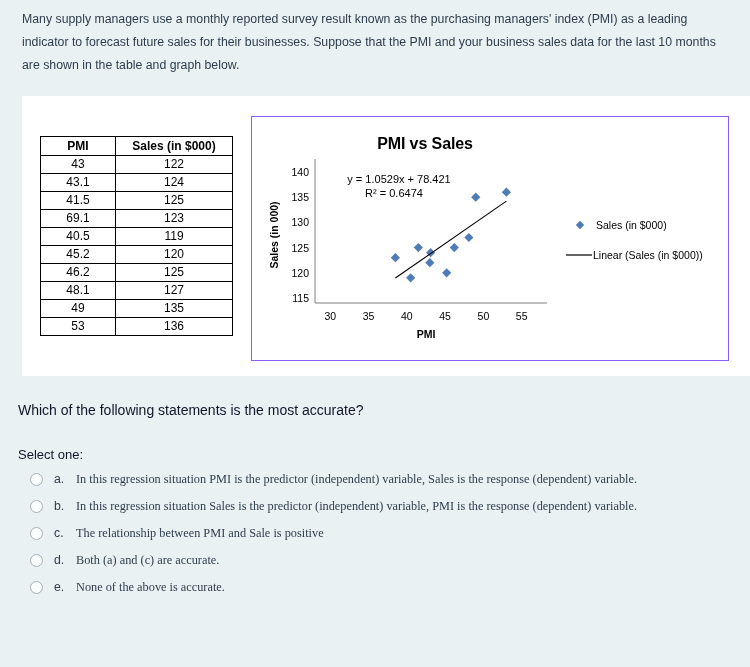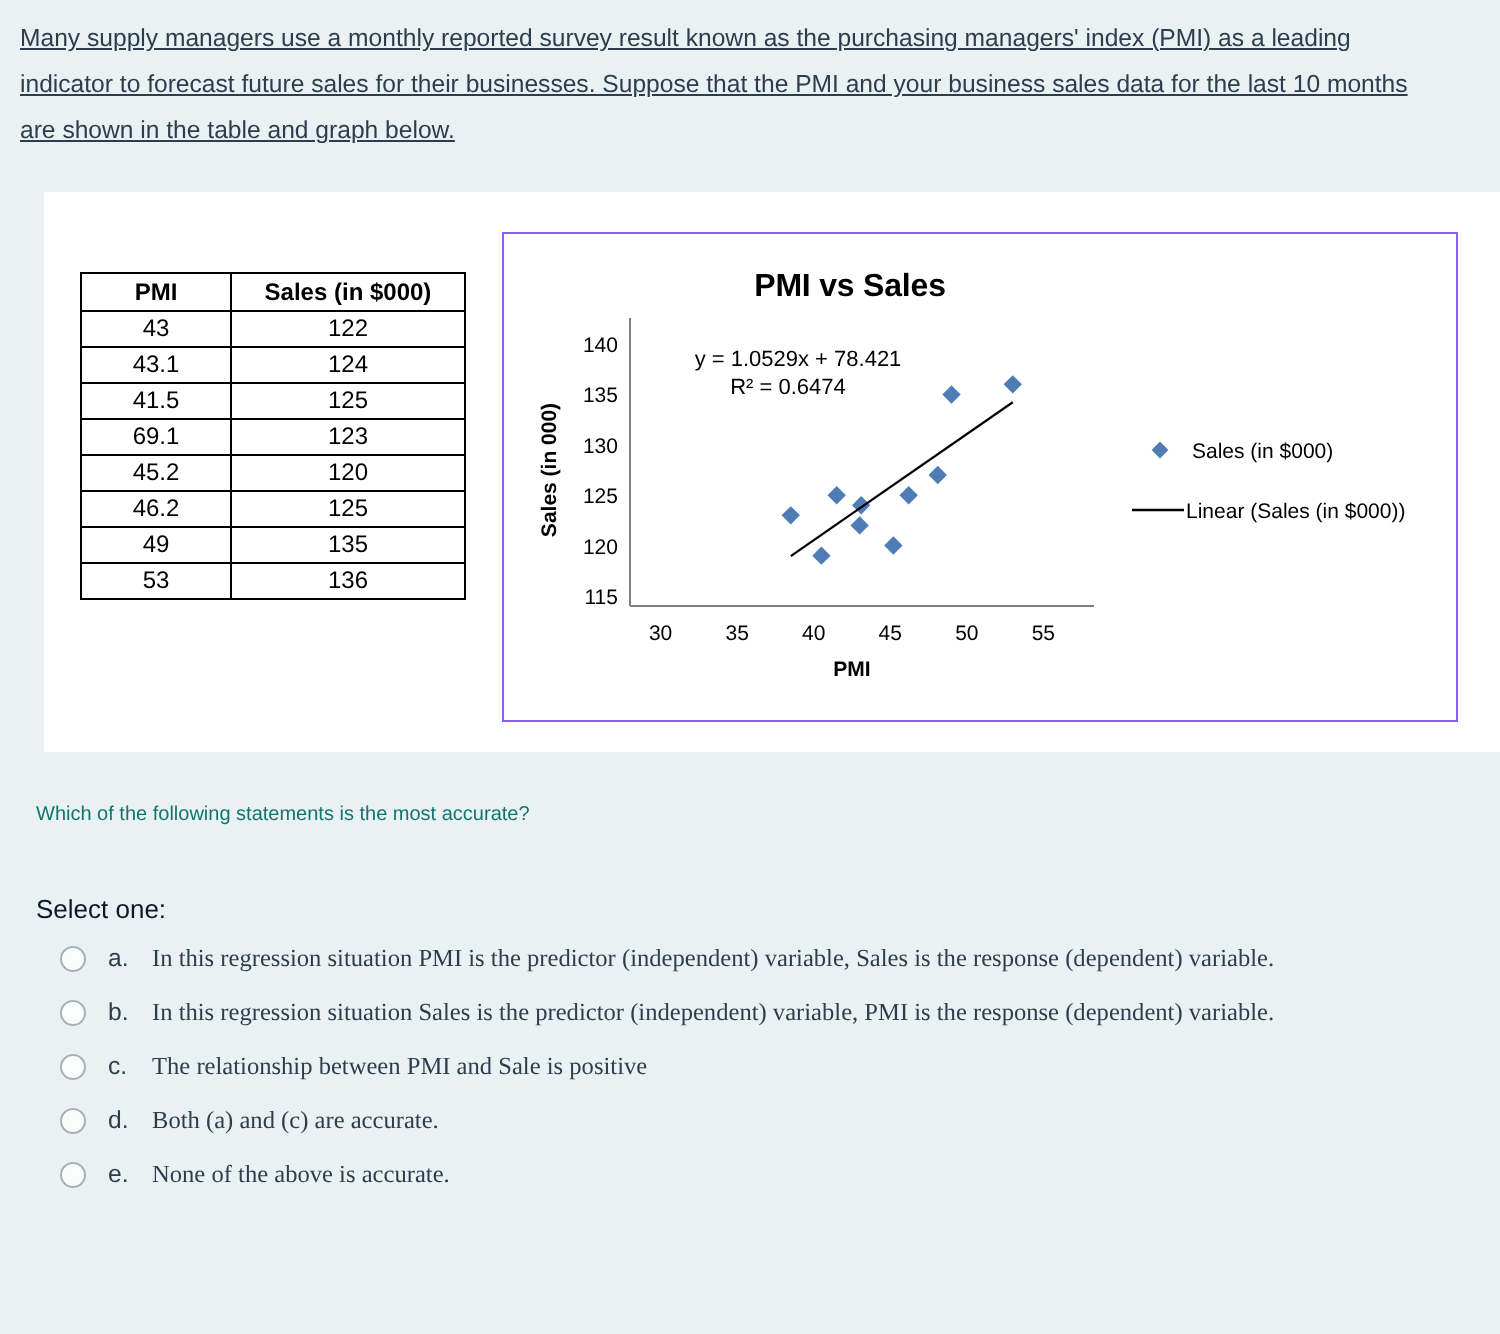--- a/index.html
+++ b/index.html
@@ -12,27 +12,26 @@
     background: #e9f1f3;
     font-family: "Liberation Sans", sans-serif;
     color: #2e3d4d;
     overflow: hidden;
     position: relative;
   }
 
   
   .intro {
     position: absolute;
-    left: 10px;
+    left: 22px;
     top: 8px;
     width: 712px;
     font-size: 12.3px;
     line-height: 23px;
     color: #2e3d4d;
-    text-decoration: underline;
   }
 
   
   .content-panel {
     position: absolute;
     left: 22px;
     top: 96px;
     width: 728px;
     height: 280px;
     background: #ffffff;
@@ -94,22 +93,22 @@
     position: absolute;
     left: 0;
     top: 0;
   }
 
   
   .question {
     position: absolute;
     left: 18px;
     top: 402px;
-    font-size: 10px;
-    color: #0f766e;
+    font-size: 14px;
+    color: #0f172a;
   }
   .select-one {
     position: absolute;
     left: 18px;
     top: 447px;
     font-size: 13px;
     color: #0f172a;
   }
   .options {
     position: absolute;
@@ -173,26 +172,34 @@
       </tr>
       <tr>
         <td>41.5</td>
         <td>125</td>
       </tr>
       <tr>
         <td>69.1</td>
         <td>123</td>
       </tr>
       <tr>
+        <td>40.5</td>
+        <td>119</td>
+      </tr>
+      <tr>
         <td>45.2</td>
         <td>120</td>
       </tr>
       <tr>
         <td>46.2</td>
         <td>125</td>
+      </tr>
+      <tr>
+        <td>48.1</td>
+        <td>127</td>
       </tr>
       <tr>
         <td>49</td>
         <td>135</td>
       </tr>
       <tr>
         <td>53</td>
         <td>136</td>
       </tr>
     </tbody>

